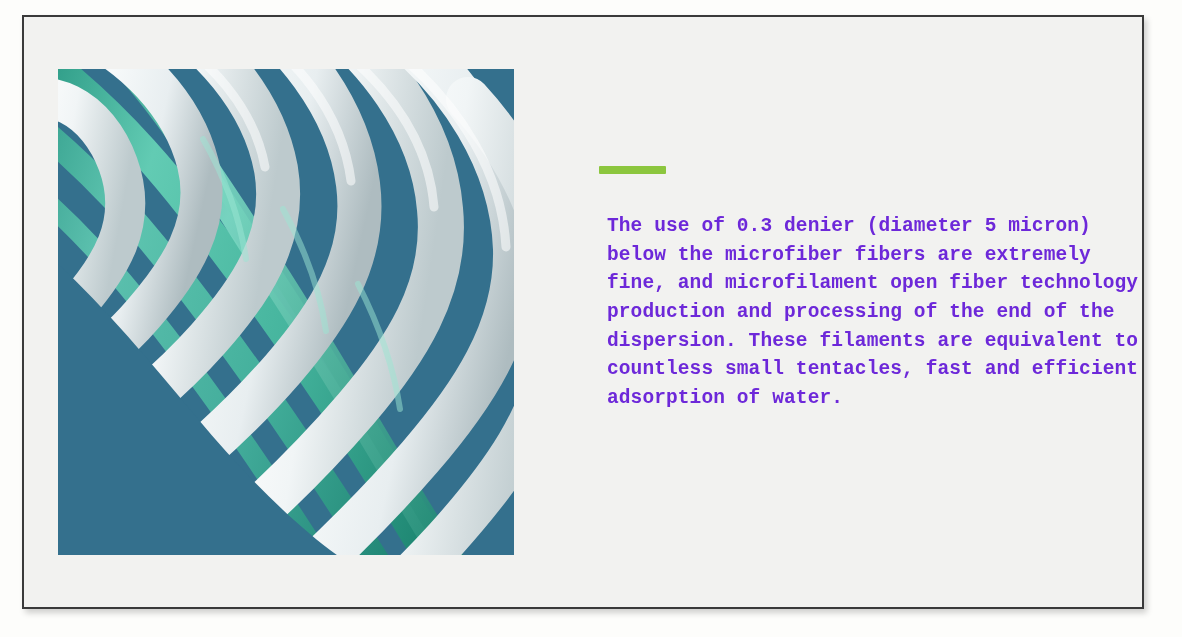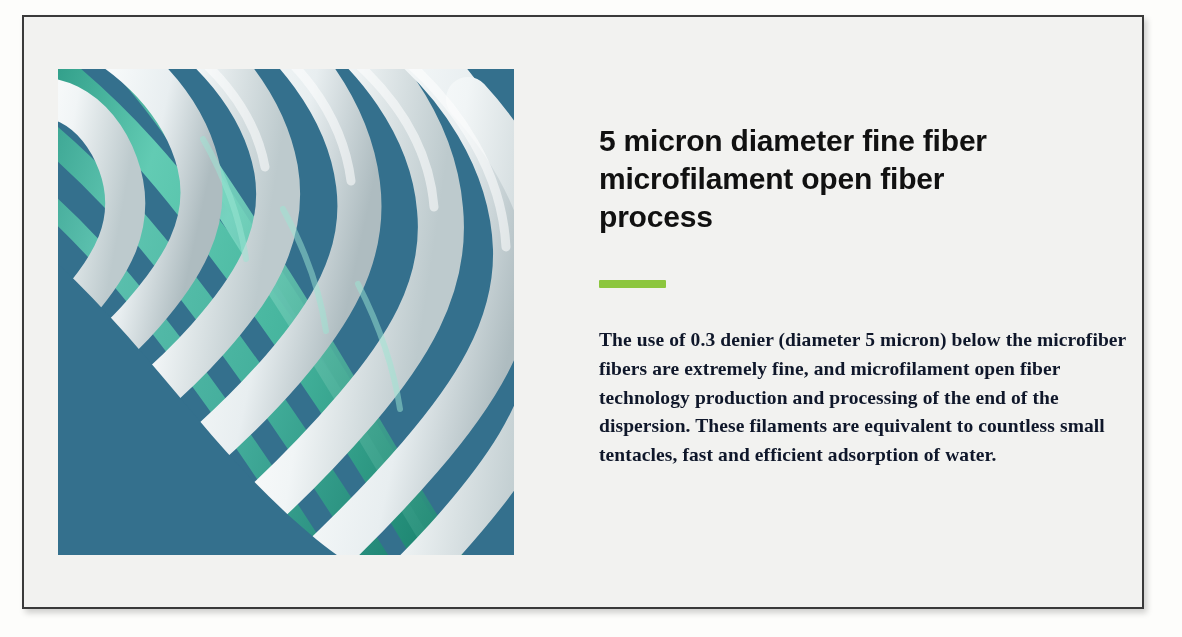--- a/index.html
+++ b/index.html
@@ -75,27 +75,27 @@
 
   .accent-rule {
     margin-top: 44px;
     width: 67px;
     height: 8px;
     background: #8cc63e;
     border-radius: 1px;
   }
 
   .body-copy {
-    margin: 0;
+    margin: 8px;
     margin-top: 38px;
-    font-family: Liberation Serif, serif;
+    font-family: Liberation Mono, monospace;
     font-size: 19.5px;
     font-weight: bold;
     line-height: 1.47;
-    color: #0f172a;
+    color: #6d28d9;
     width: 551px;
     letter-spacing: 0.1px;
   }
 </style>
 </head>
 <body>
 
 <div class="page">
 
   <div class="card-frame">
@@ -175,21 +175,20 @@
               <path d="M300,215 C 322,258 336,300 342,340" stroke-width="6"></path>
             </g>
 
             <path d="M-10,186 C 40,230 90,290 140,350 C 190,410 250,470 300,500 L -10,500 Z" fill="#34708d"></path>
             <path d="M-10,500 L 456,500 L 456,486 L -10,486 Z" fill="#34708d"></path>
           </g>
         </svg>
       </div>
 
       <div class="text-col">
-        <h1 class="headline">5 micron diameter fine fiber microfilament open fiber process</h1>
 
         <div class="accent-rule"></div>
 
         <p class="body-copy">The use of 0.3 denier (diameter 5 micron) below the microfiber fibers are extremely fine, and microfilament open fiber technology production and processing of the end of the dispersion. These filaments are equivalent to countless small tentacles, fast and efficient adsorption of water.</p>
       </div>
 
     </div>
   </div>
 
 </div>

